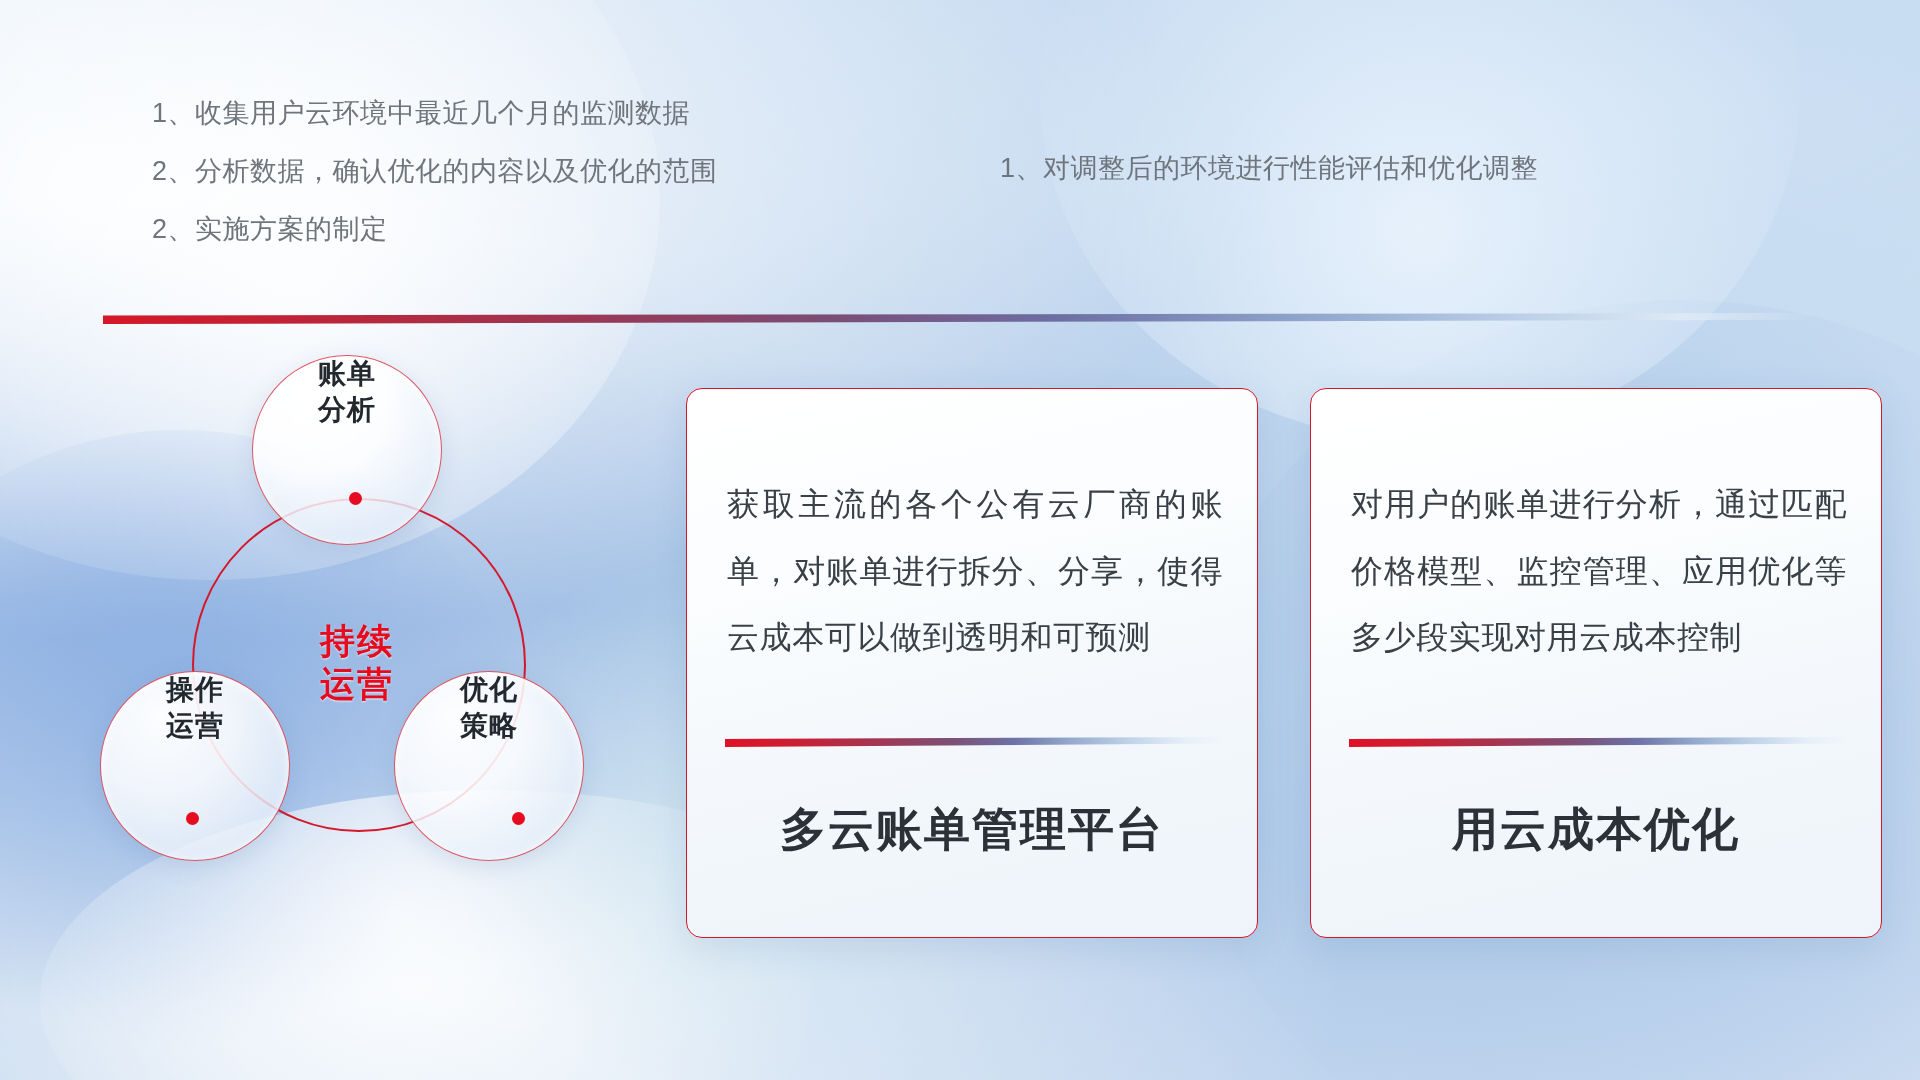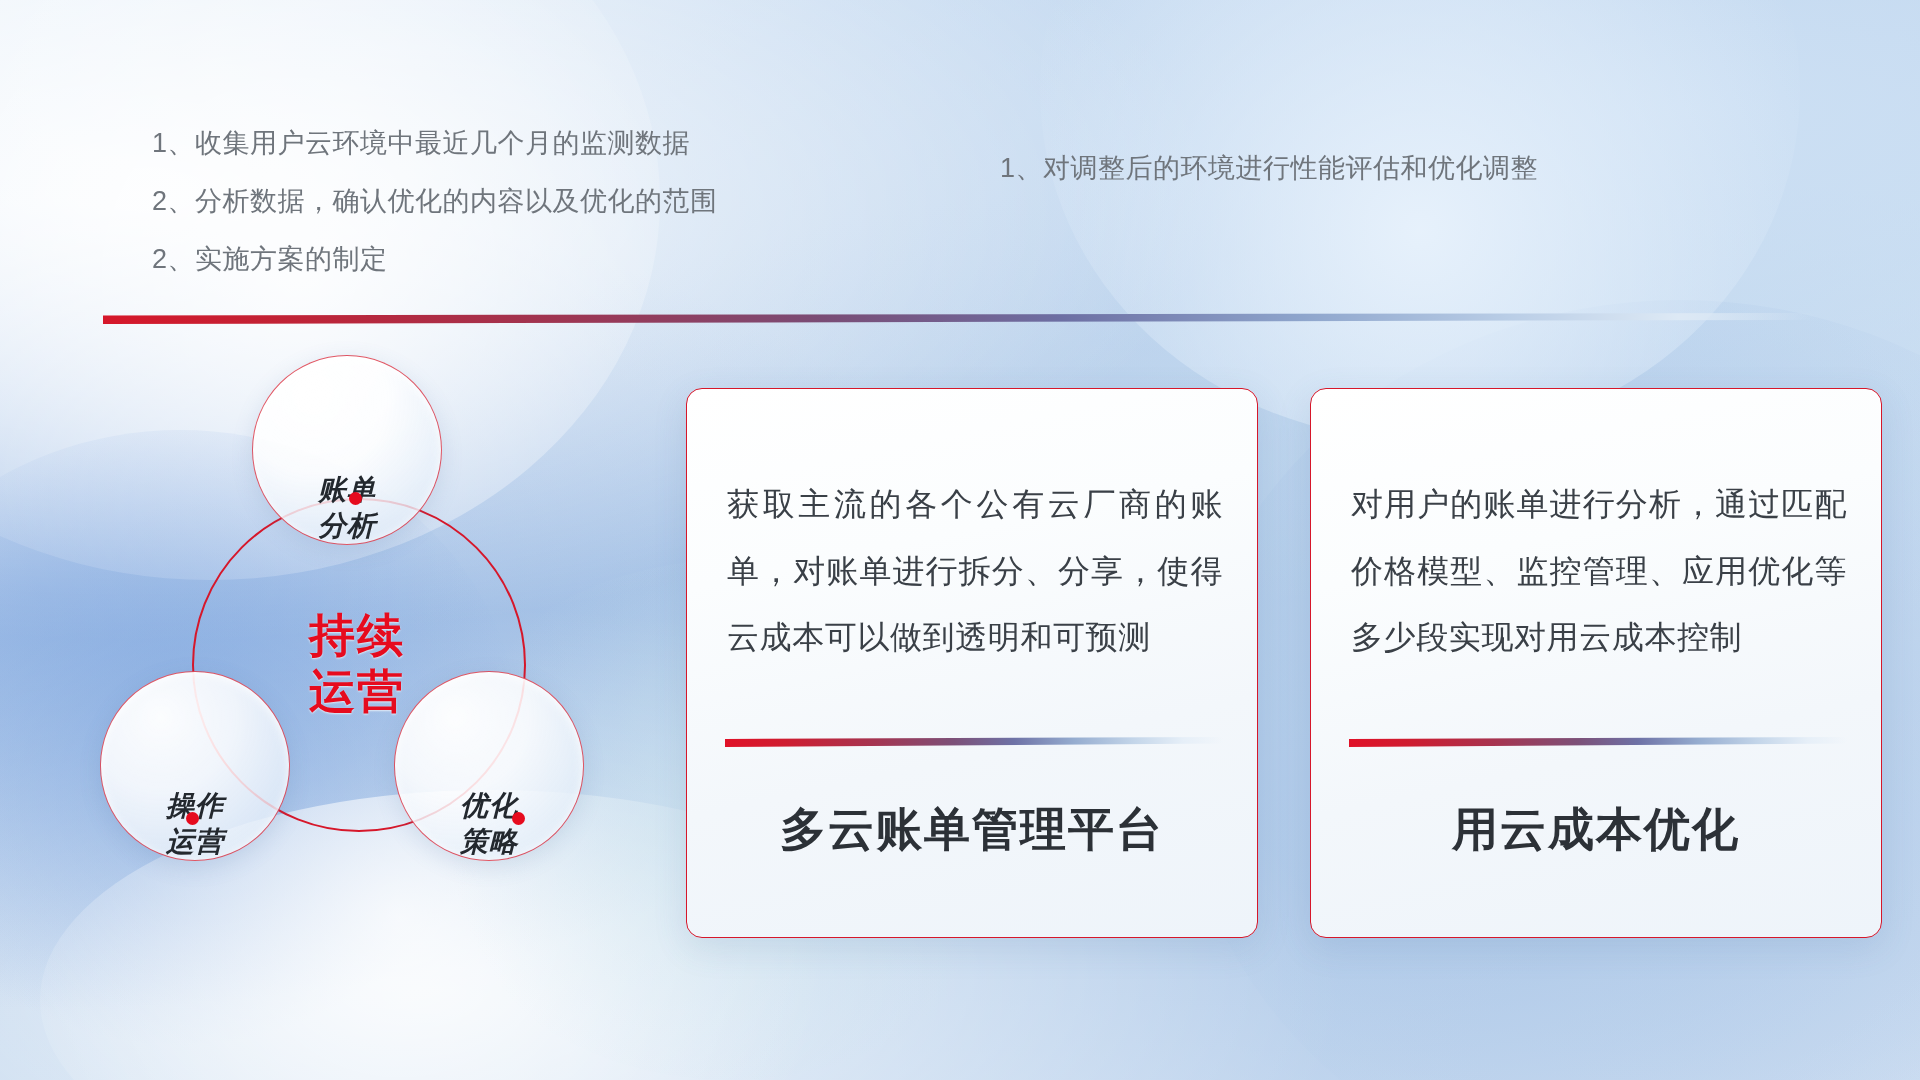--- a/index.html
+++ b/index.html
@@ -61,21 +61,21 @@
   
   .steps {
     position: absolute;
     font-size: 27px;
     color: #6f757c;
     letter-spacing: 0.5px;
     line-height: 1;
   }
   .steps .step { white-space: nowrap; }
   #steps-left { left: 152px; top: 100px; }
-  #steps-left .step { margin-bottom: 31px; margin-top: 30px; }
+  #steps-left .step { margin-bottom: 31px; }
   #steps-right { left: 1000px; top: 155px; }
   #steps-right .step { margin-bottom: 31px; }
 
   
   #top-divider {
     position: absolute;
     left: 103px;
     top: 313px;
     width: 1712px;
     height: 11px;
@@ -94,24 +94,23 @@
     height: 570px;
   }
   .lens {
     position: absolute;
     border-radius: 50%;
     border: 1.6px solid rgba(214,23,42,0.72);
     background:
       radial-gradient(circle at 32% 24%, rgba(255,255,255,0.97) 0%, rgba(255,255,255,0.86) 38%, rgba(233,241,250,0.80) 72%, rgba(221,233,247,0.74) 100%);
     box-shadow: 0 6px 22px rgba(80,120,170,0.16), inset 0 2px 10px rgba(255,255,255,0.9);
     display: flex;
-    align-items: flex-end;
+    align-items: flex-start;
     justify-content: center;
     z-index: 3;
-    font-style: italic;
   }
   .lens .lens-label {
     text-align: center;
     color: #23282e;
     font-size: 28px;
     font-weight: bold;
     line-height: 1.28;
     letter-spacing: 1px;
   }
   #lens-top   { left: 152px; top: 0px;   width: 188px; height: 188px; }
@@ -136,21 +135,21 @@
     height: 330px;
     display: flex;
     align-items: center;
     justify-content: center;
     z-index: 4;
     pointer-events: none;
   }
   #ring-center .center-label {
     text-align: center;
     color: #e60b1e;
-    font-size: 46px;
+    font-size: 35px;
     font-weight: bold;
     line-height: 1.22;
     letter-spacing: 2px;
     text-shadow: 0 1px 2px rgba(255,255,255,0.7);
   }
   .node-dot {
     position: absolute;
     width: 13px;
     height: 13px;
     border-radius: 50%;

